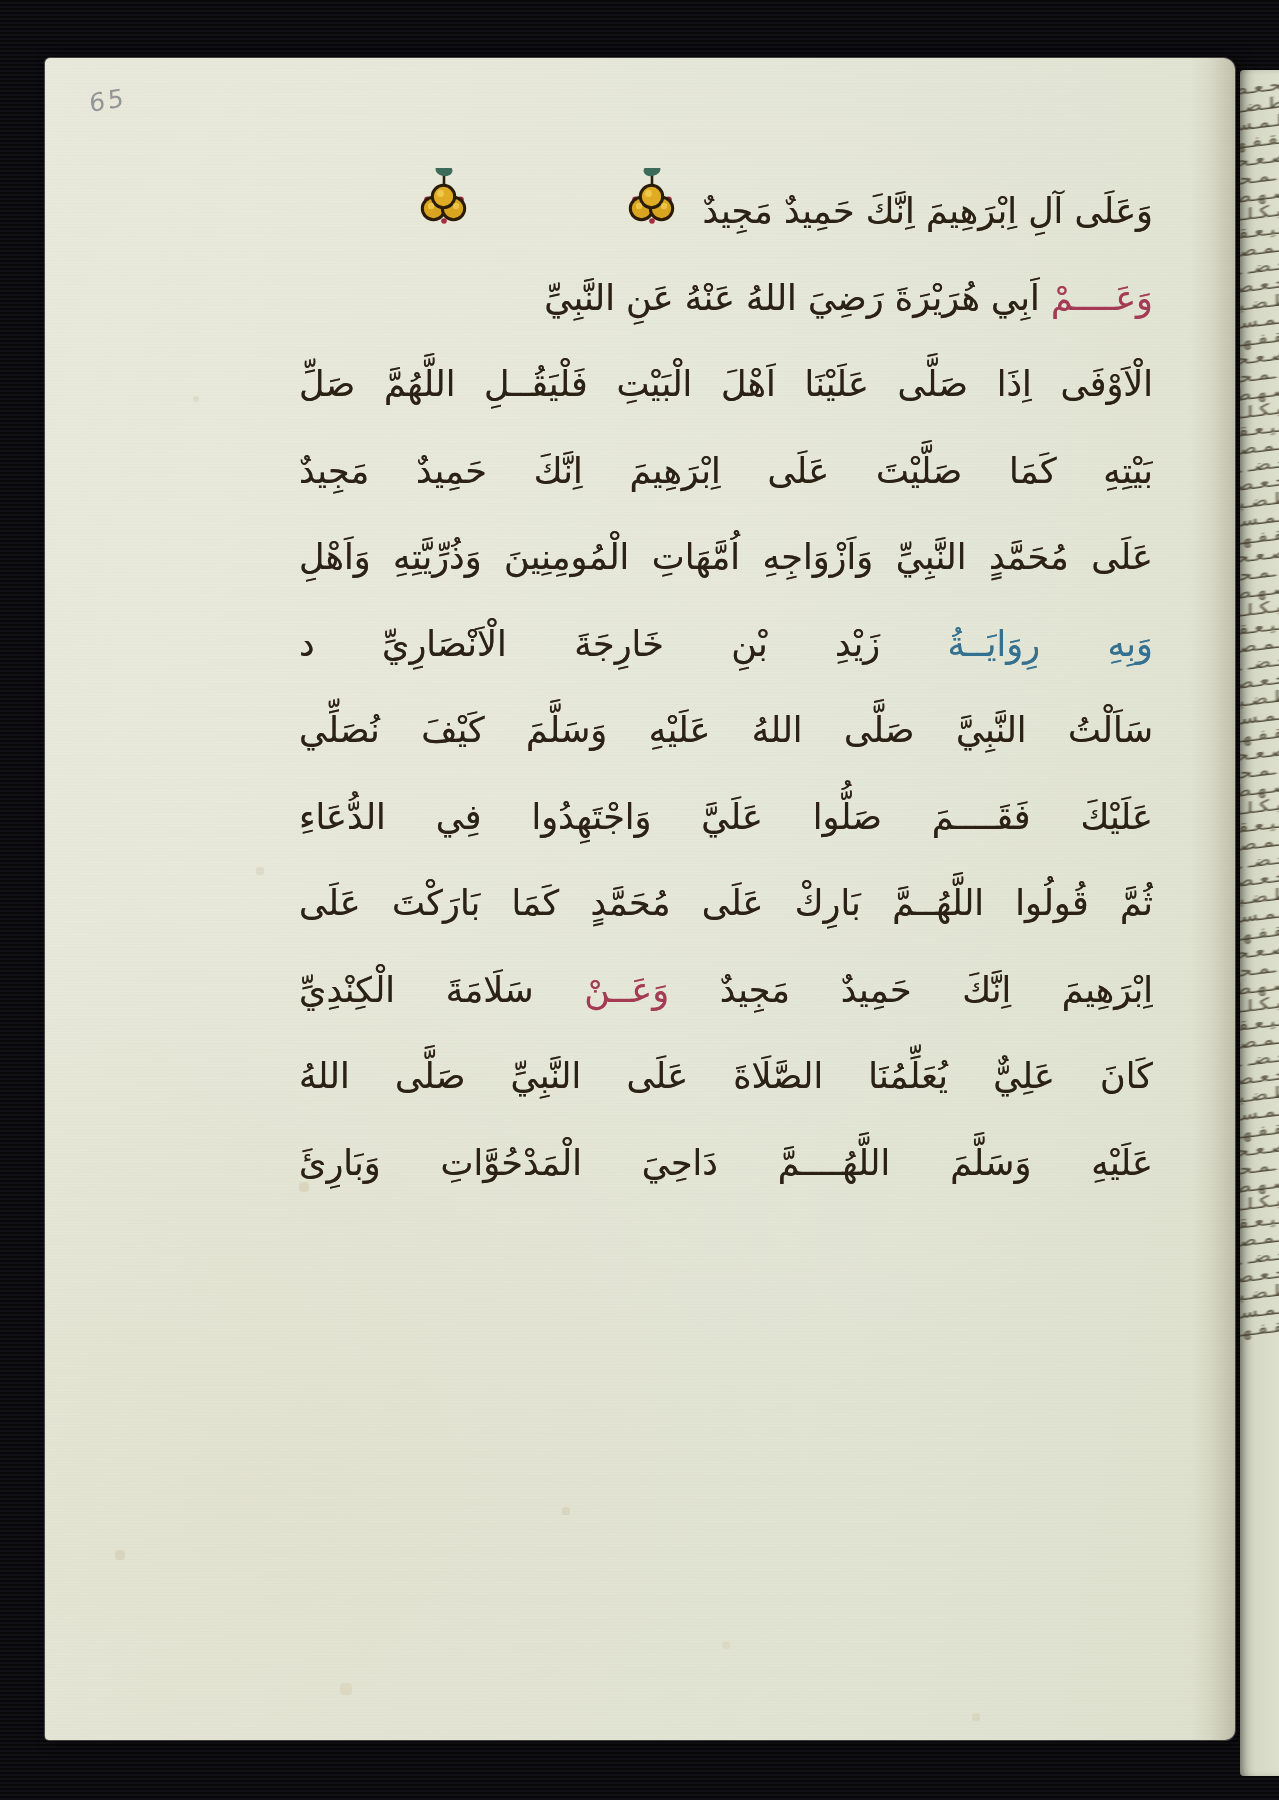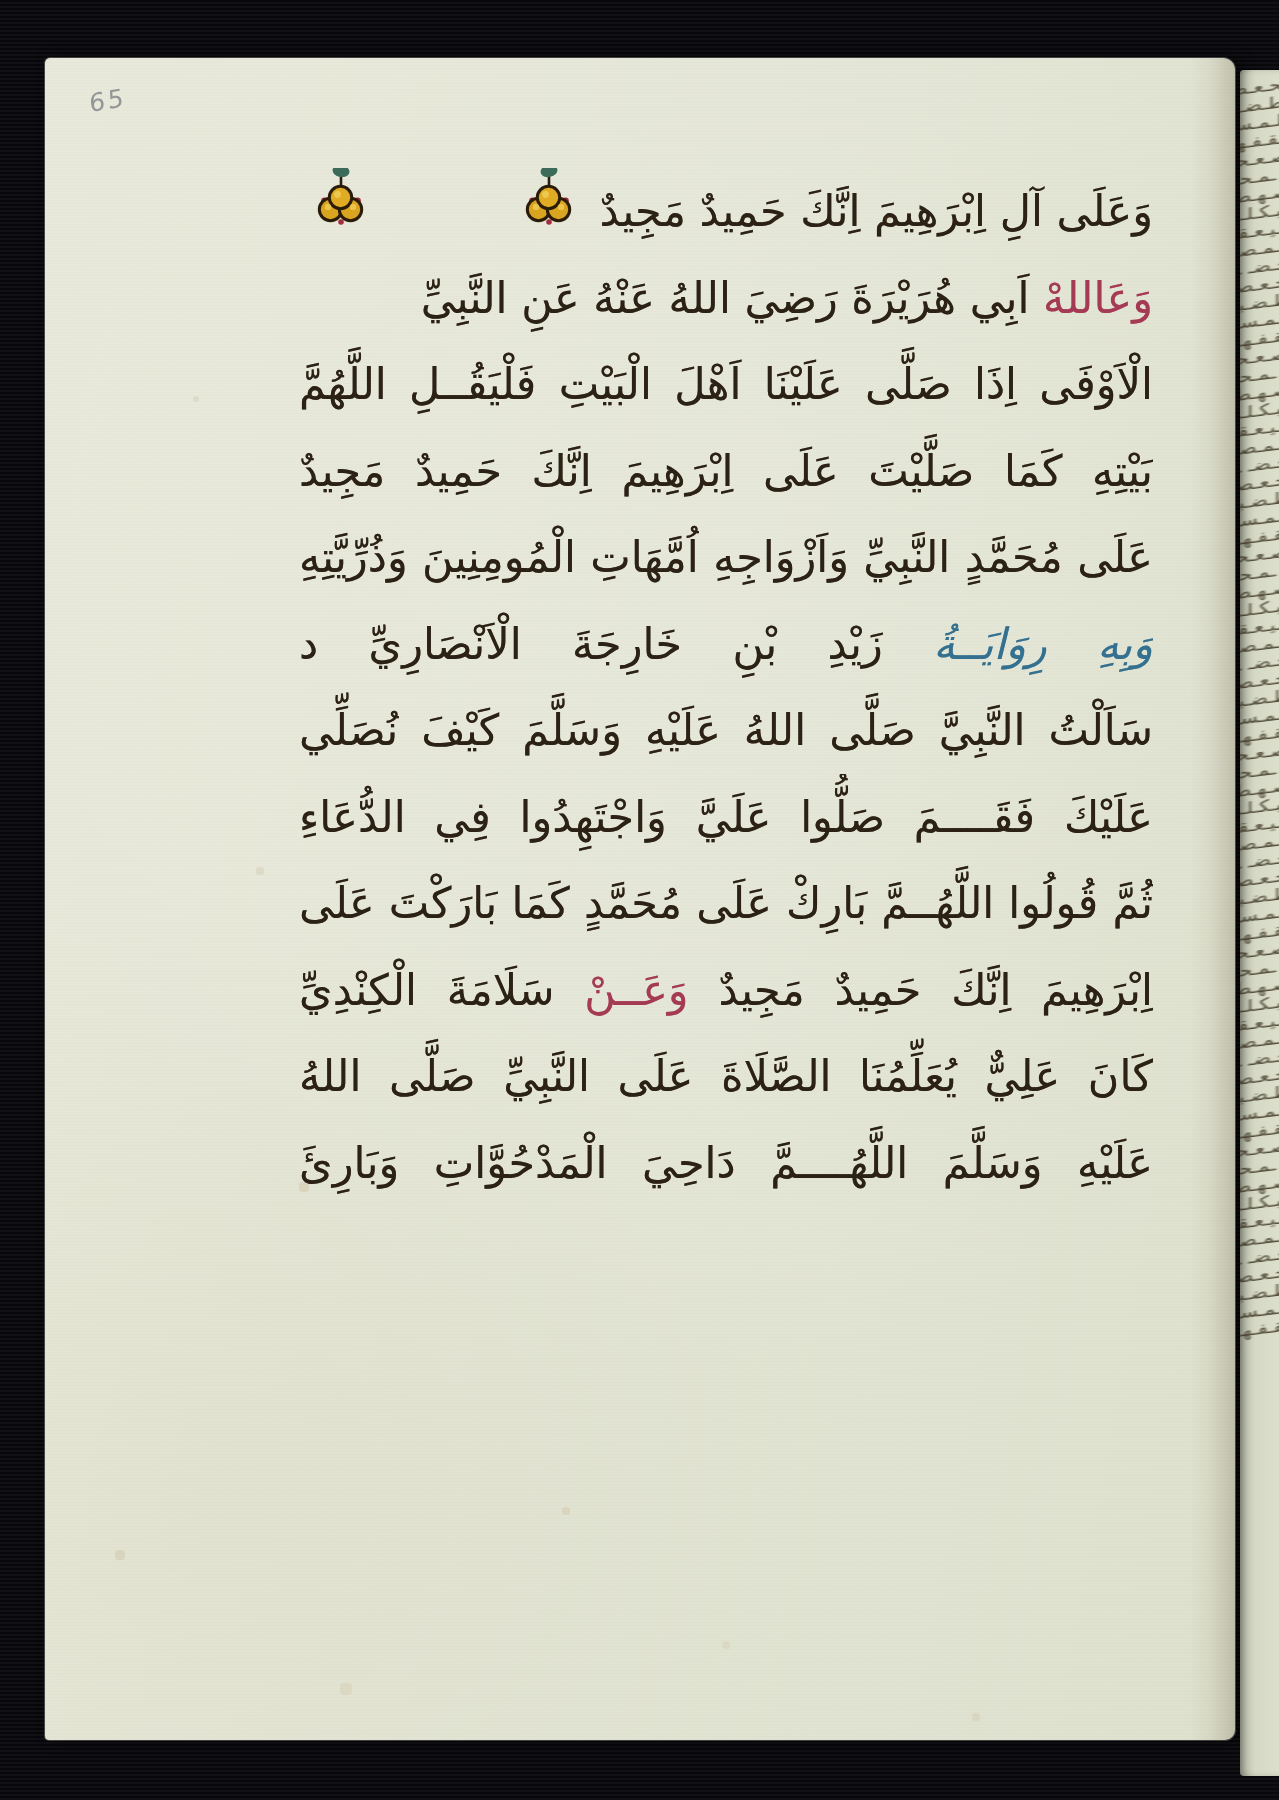--- a/index.html
+++ b/index.html
@@ -34,29 +34,29 @@
     transform:rotate(-9deg) skewX(-6deg);
     letter-spacing:3px;
   }
   
   .textblock{
     position:absolute;top:110px;right:82px;width:854px;
     direction:rtl;
   }
   .line{
     height:86.5px;line-height:86.5px;
-    font-size:43px;color:#2b2114;
+    font-size:35px;color:#2b2114;
     text-align:justify;text-align-last:justify;
     overflow:hidden;
     text-shadow:0 0 .6px rgba(43,33,20,.55);
   }
   .line.start{text-align:right;text-align-last:right;}
   .seg{white-space:nowrap;}
   .rubric-red{color:#a43a54;text-shadow:0 0 .6px rgba(164,58,84,.5);}
-  .rubric-blue{color:#34708f;text-shadow:0 0 .6px rgba(52,112,143,.5);font-style:italic;}
+  .rubric-blue{color:#34708f;text-shadow:0 0 .6px rgba(52,112,143,.5);}
   .line-first{
     display:flex;align-items:center;justify-content:flex-start;
     text-align:right;text-align-last:right;
   }
   .rosette{display:inline-block;flex:0 0 auto;margin-right:26px;position:relative;top:-4px;}
   .rosette+.rosette{margin-right:158px;}
   
   .spots{position:absolute;left:0;top:0;width:2px;height:2px;border-radius:50%;
     box-shadow:
       258px 1128px 0 4px rgba(168,126,64,.14),
@@ -126,21 +126,21 @@
             <circle cx="34.5" cy="48.5" r="11.2" fill="#d9a41f" stroke="#2a1c08" stroke-width="3"></circle>
             <circle cx="24.5" cy="36.5" r="11.2" fill="#e0ac24" stroke="#2a1c08" stroke-width="3"></circle>
             <circle cx="21.5" cy="33.5" r="3.4" fill="#f3d158" opacity=".8"></circle>
             <circle cx="12" cy="46" r="3.2" fill="#f3d158" opacity=".7"></circle>
             <circle cx="37" cy="46" r="3.2" fill="#f3d158" opacity=".7"></circle>
           </svg>
         </span>
       </div>
 
       <div class="line start">
-        <span class="seg rubric-red">وَعَاللهْ</span>
+        <span class="seg rubric-red">وَعَــــمْ</span>
         <span class="seg">اَبِي هُرَيْرَةَ رَضِيَ اللهُ عَنْهُ عَنِ النَّبِيِّ</span>
       </div>
 
 
       <div class="line">
         <span>الْاَوْفَى اِذَا صَلَّى عَلَيْنَا اَهْلَ الْبَيْتِ فَلْيَقُــلِ اللَّهُمَّ صَلِّ</span>
       </div>
 
       <div class="line">
         <span>بَيْتِهِ كَمَا صَلَّيْتَ عَلَى اِبْرَهِيمَ اِنَّكَ حَمِيدٌ مَجِيدٌ</span>

